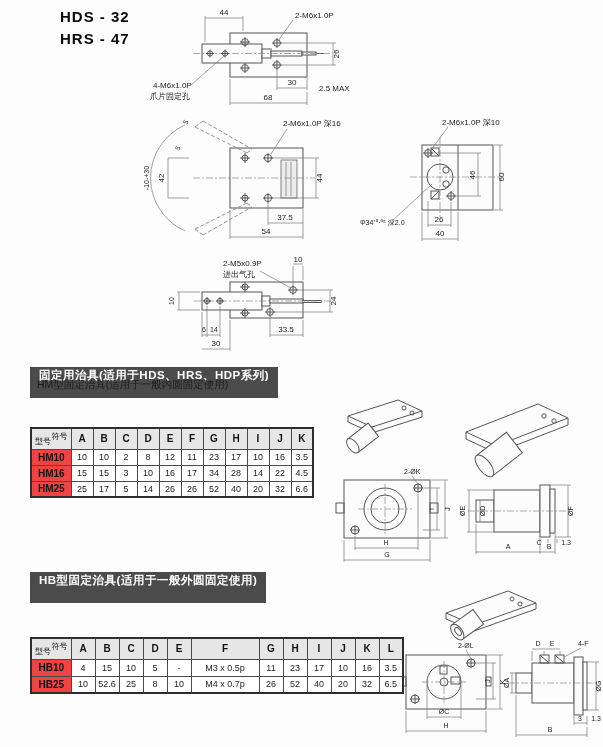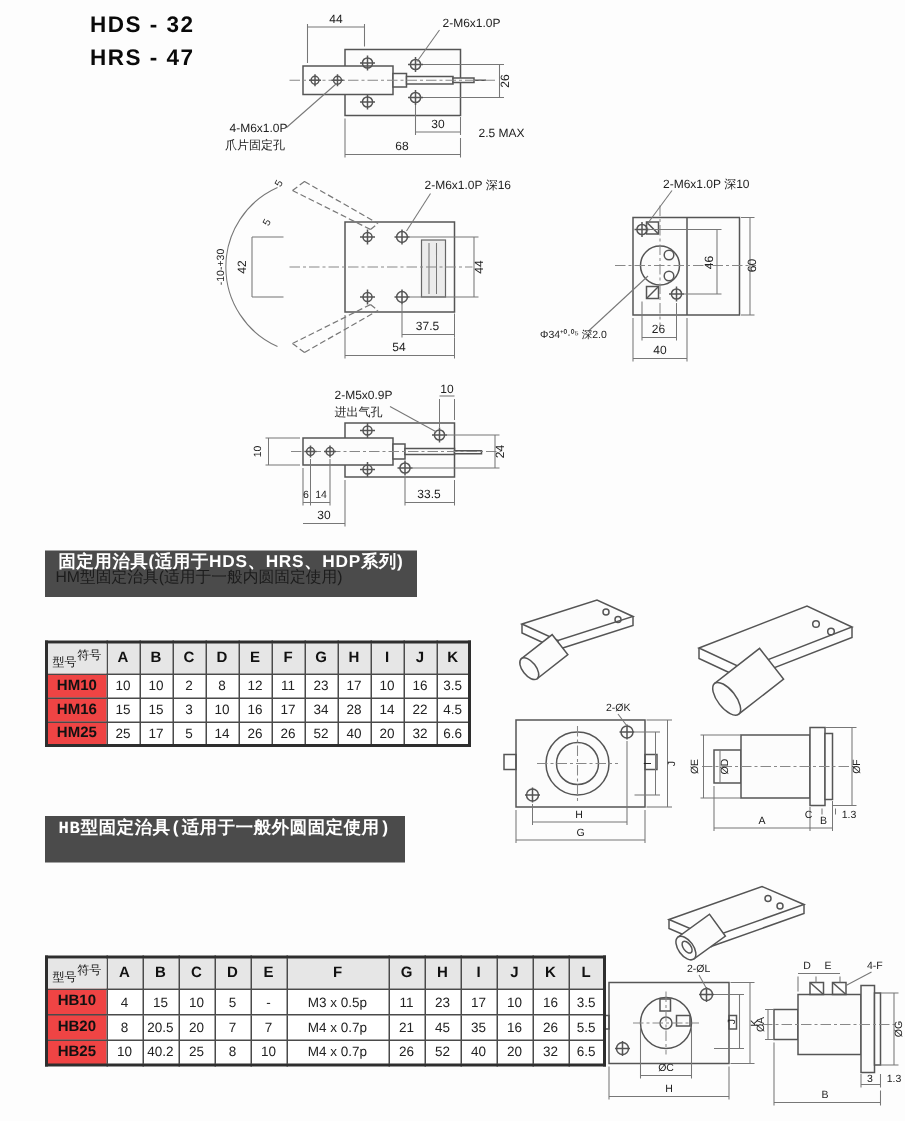--- a/index.html
+++ b/index.html
@@ -418,21 +418,21 @@
     <text class="ts" transform="rotate(-90 137 125)" x="137" y="125" text-anchor="middle">ØE</text>
     <text class="ts" transform="rotate(-90 157 125)" x="157" y="125" text-anchor="middle">ØD</text>
     <text class="ts" transform="rotate(-90 245 125)" x="245" y="125" text-anchor="middle">ØF</text>
     <text class="ts" x="180" y="163" text-anchor="middle">A</text>
     <text class="ts" x="221" y="163" text-anchor="middle">B</text>
     <text class="ts" x="211" y="159" text-anchor="middle">C</text>
     <text class="ts" x="238" y="159" text-anchor="middle">1.3</text>
   </g>
 </svg>
 
-<div class="bar" style="left:30px; top:544px;font-family:Liberation Mono, monospace;">HB型固定治具(适用于一般外圆固定使用)</div>
+<div class="bar" style="left:30px; top:572px;">HB型固定治具(适用于一般外圆固定使用)</div>
 
 <svg class="abs" style="left:400px; top:577px;" width="203" height="170" viewBox="0 0 203 170">
   <g>
     <path class="ln pf" d="M46,36 L108,14 L136,26 L74,48 Z"></path>
     <path class="ln" d="M46,36 L46,42 L74,54 L74,48 M136,26 L136,32 L74,54"></path>
     <g transform="rotate(-36 68 46)">
       <rect class="ln pf" x="54" y="38" width="26" height="18"></rect>
       <ellipse class="ln pf" cx="54" cy="47" rx="5" ry="9"></ellipse>
       <ellipse class="ln" cx="55" cy="47" rx="2.5" ry="4.5"></ellipse>
     </g>
@@ -563,38 +563,23 @@
         <td>-</td>
         <td>M3 x 0.5p</td>
         <td>11</td>
         <td>23</td>
         <td>17</td>
         <td>10</td>
         <td>16</td>
         <td>3.5</td>
       </tr>
       <tr>
-        <th>HB20</th>
-        <td>8</td>
-        <td>20.5</td>
-        <td>20</td>
-        <td>7</td>
-        <td>7</td>
-        <td>M4 x 0.7p</td>
-        <td>21</td>
-        <td>45</td>
-        <td>35</td>
-        <td>16</td>
-        <td>26</td>
-        <td>5.5</td>
-      </tr>
-      <tr>
         <th>HB25</th>
         <td>10</td>
-        <td>40.2</td>
+        <td>52.6</td>
         <td>25</td>
         <td>8</td>
         <td>10</td>
         <td>M4 x 0.7p</td>
         <td>26</td>
         <td>52</td>
         <td>40</td>
         <td>20</td>
         <td>32</td>
         <td>6.5</td>

